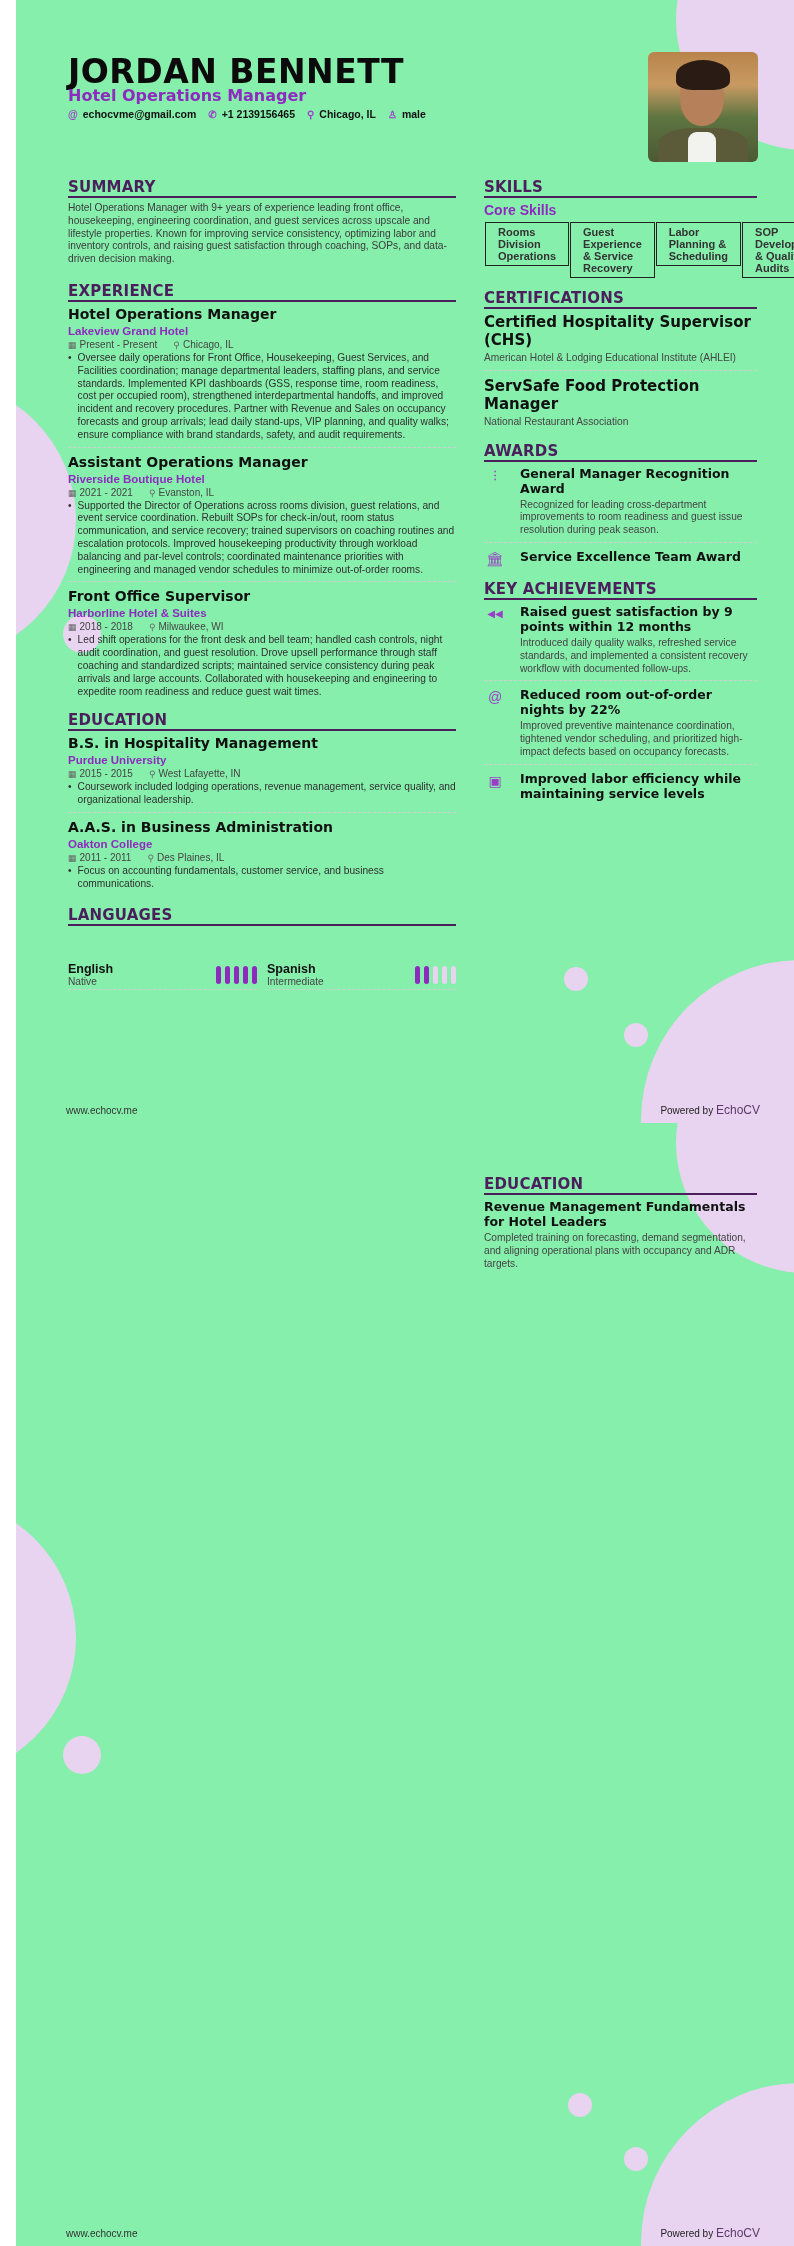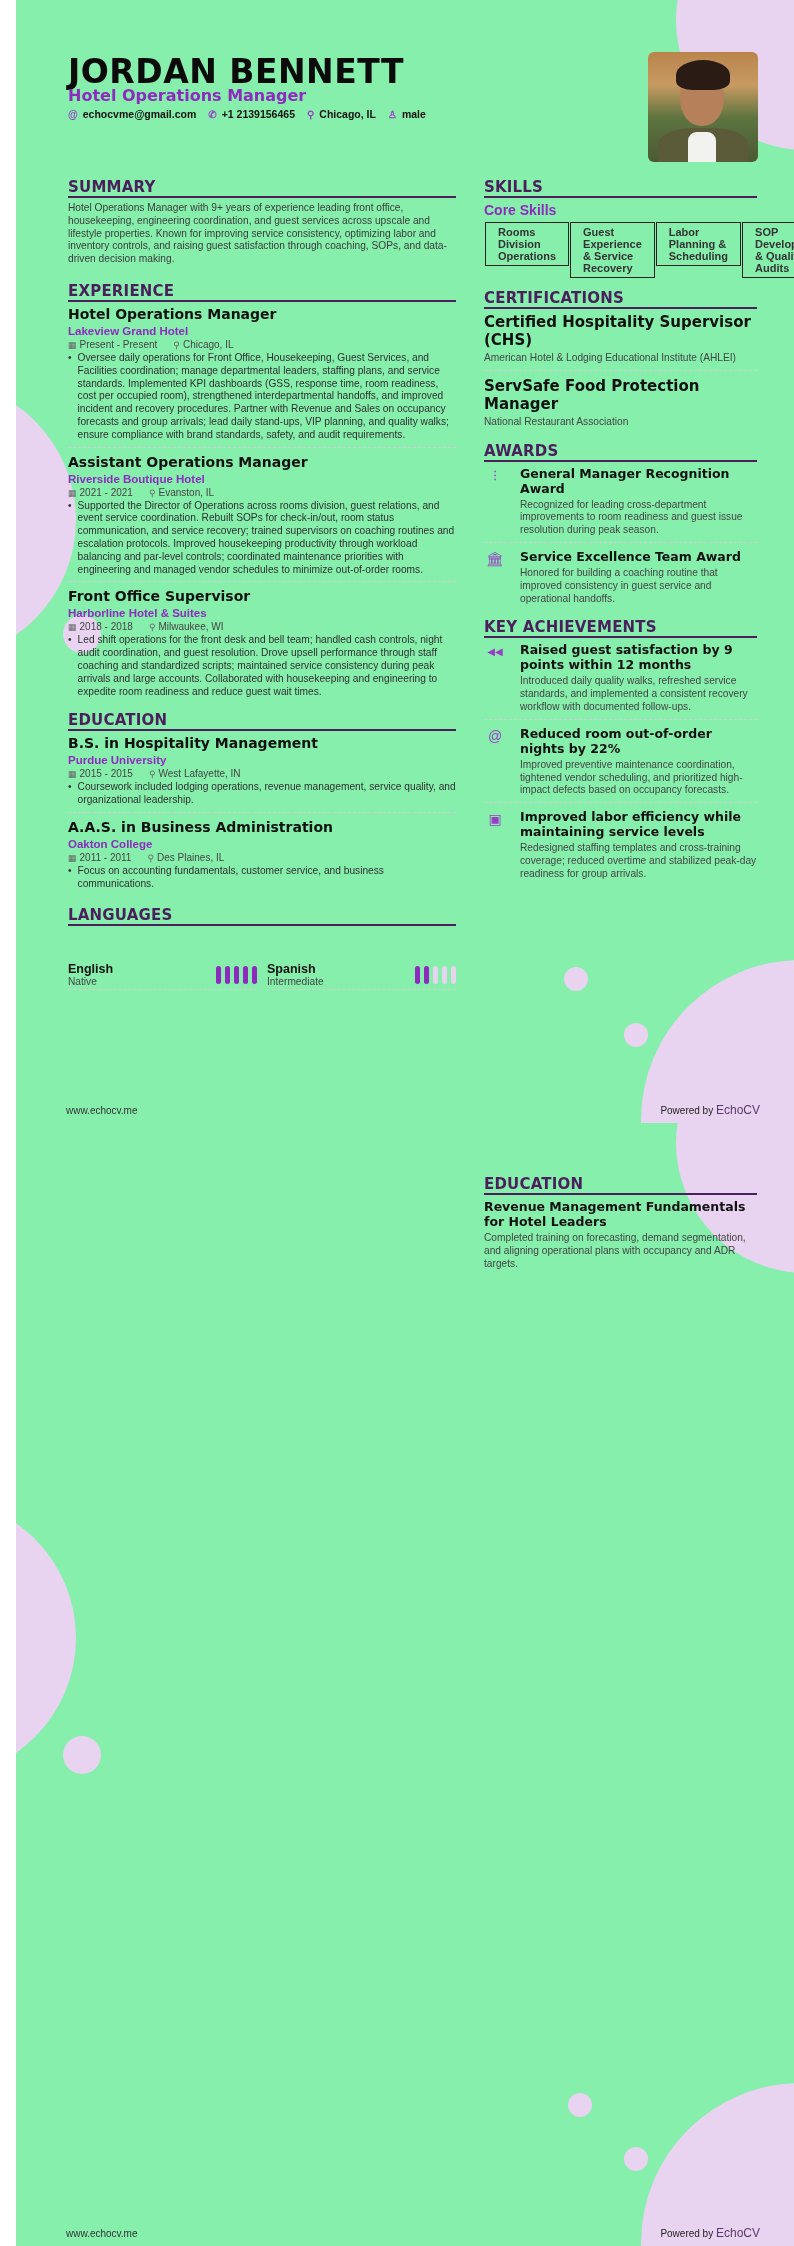--- a/index.html
+++ b/index.html
@@ -227,21 +227,20 @@
         <div class="ic">⫶</div>
         <div>
           <div class="ir-t">General Manager Recognition Award</div>
           <div class="ir-d">Recognized for leading cross-department improvements to room readiness and guest issue resolution during peak season.</div>
         </div>
       </div>
       <div class="entry iconrow">
         <div class="ic">🏛</div>
         <div>
           <div class="ir-t">Service Excellence Team Award</div>
-          <div class="ir-d">Honored for building a coaching routine that improved consistency in guest service and operational handoffs.</div>
         </div>
       </div>
     </section>
 
     <section style="margin-top:8px;">
       <div class="sec-h">KEY ACHIEVEMENTS</div>
       <div class="entry iconrow">
         <div class="ic" style="font-size:10px; padding-top:4px;">◀◀</div>
         <div>
           <div class="ir-t">Raised guest satisfaction by 9 points within 12 months</div>
@@ -252,21 +251,20 @@
         <div class="ic">@</div>
         <div>
           <div class="ir-t">Reduced room out-of-order nights by 22%</div>
           <div class="ir-d">Improved preventive maintenance coordination, tightened vendor scheduling, and prioritized high-impact defects based on occupancy forecasts.</div>
         </div>
       </div>
       <div class="entry iconrow">
         <div class="ic">▣</div>
         <div>
           <div class="ir-t">Improved labor efficiency while maintaining service levels</div>
-          <div class="ir-d">Redesigned staffing templates and cross-training coverage; reduced overtime and stabilized peak-day readiness for group arrivals.</div>
         </div>
       </div>
     </section>
   </div>
 
   <div class="footer-l" style="top:1105px;">www.echocv.me</div>
   <div class="footer-r" style="top:1103px;">
     <span>Powered by</span>
     <b>EchoCV</b>
   </div>

